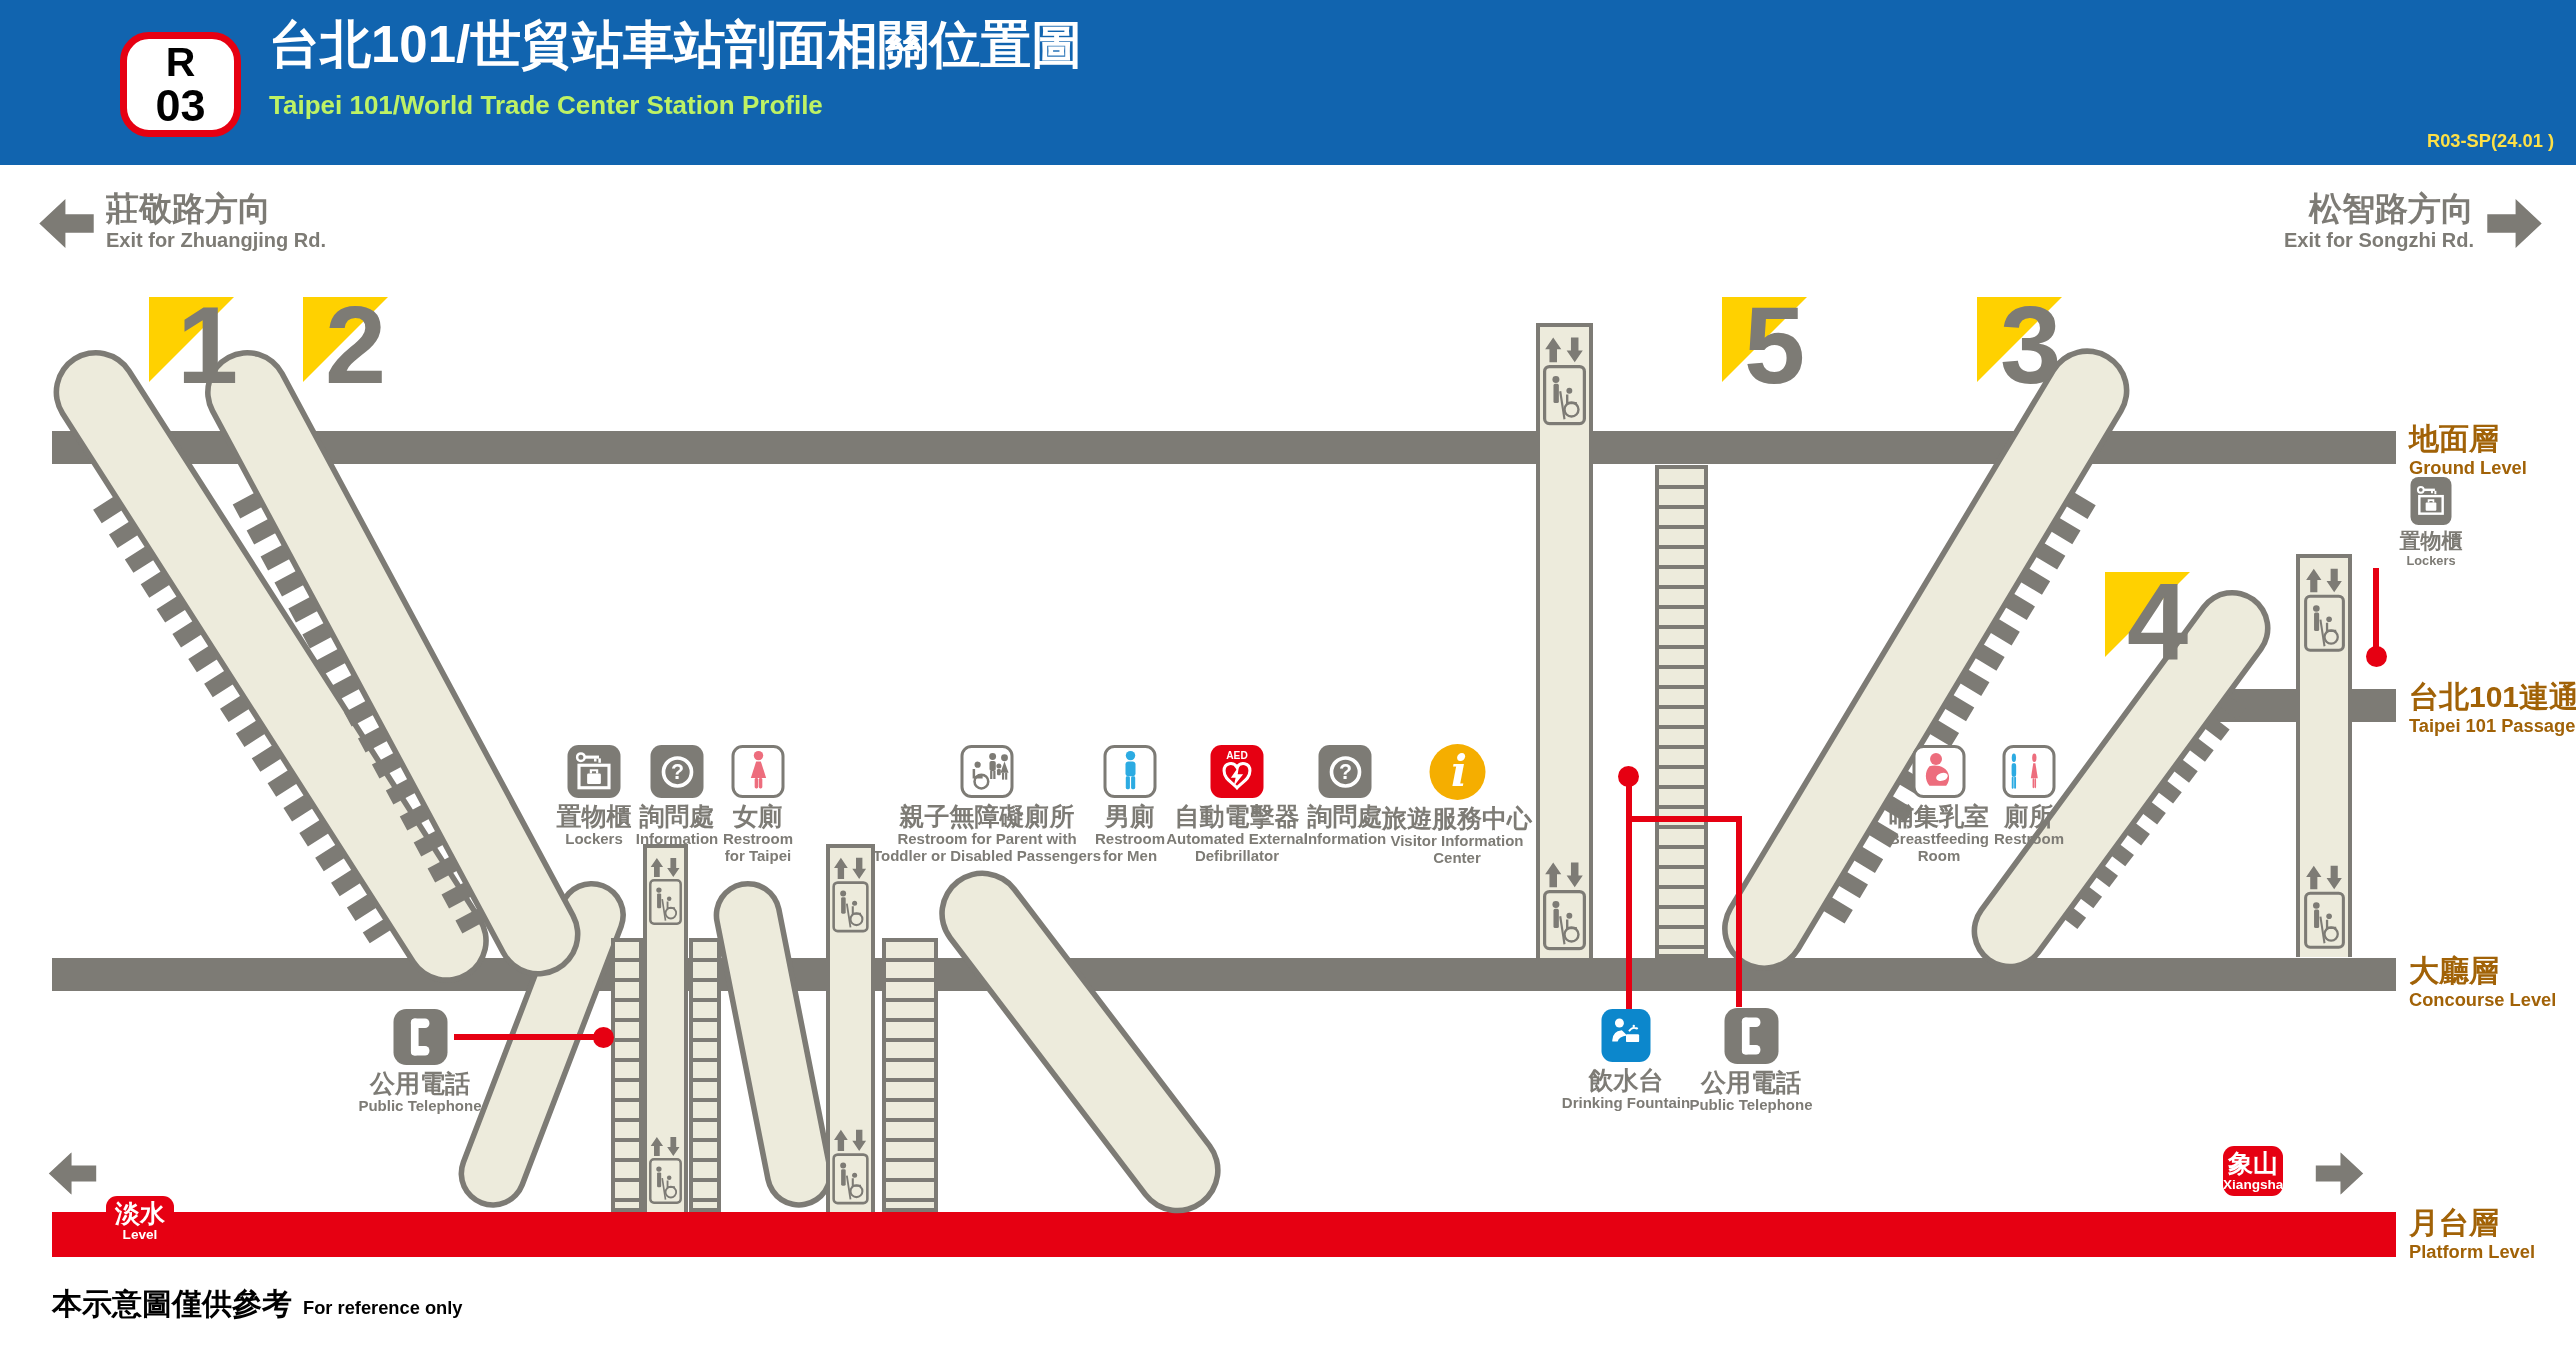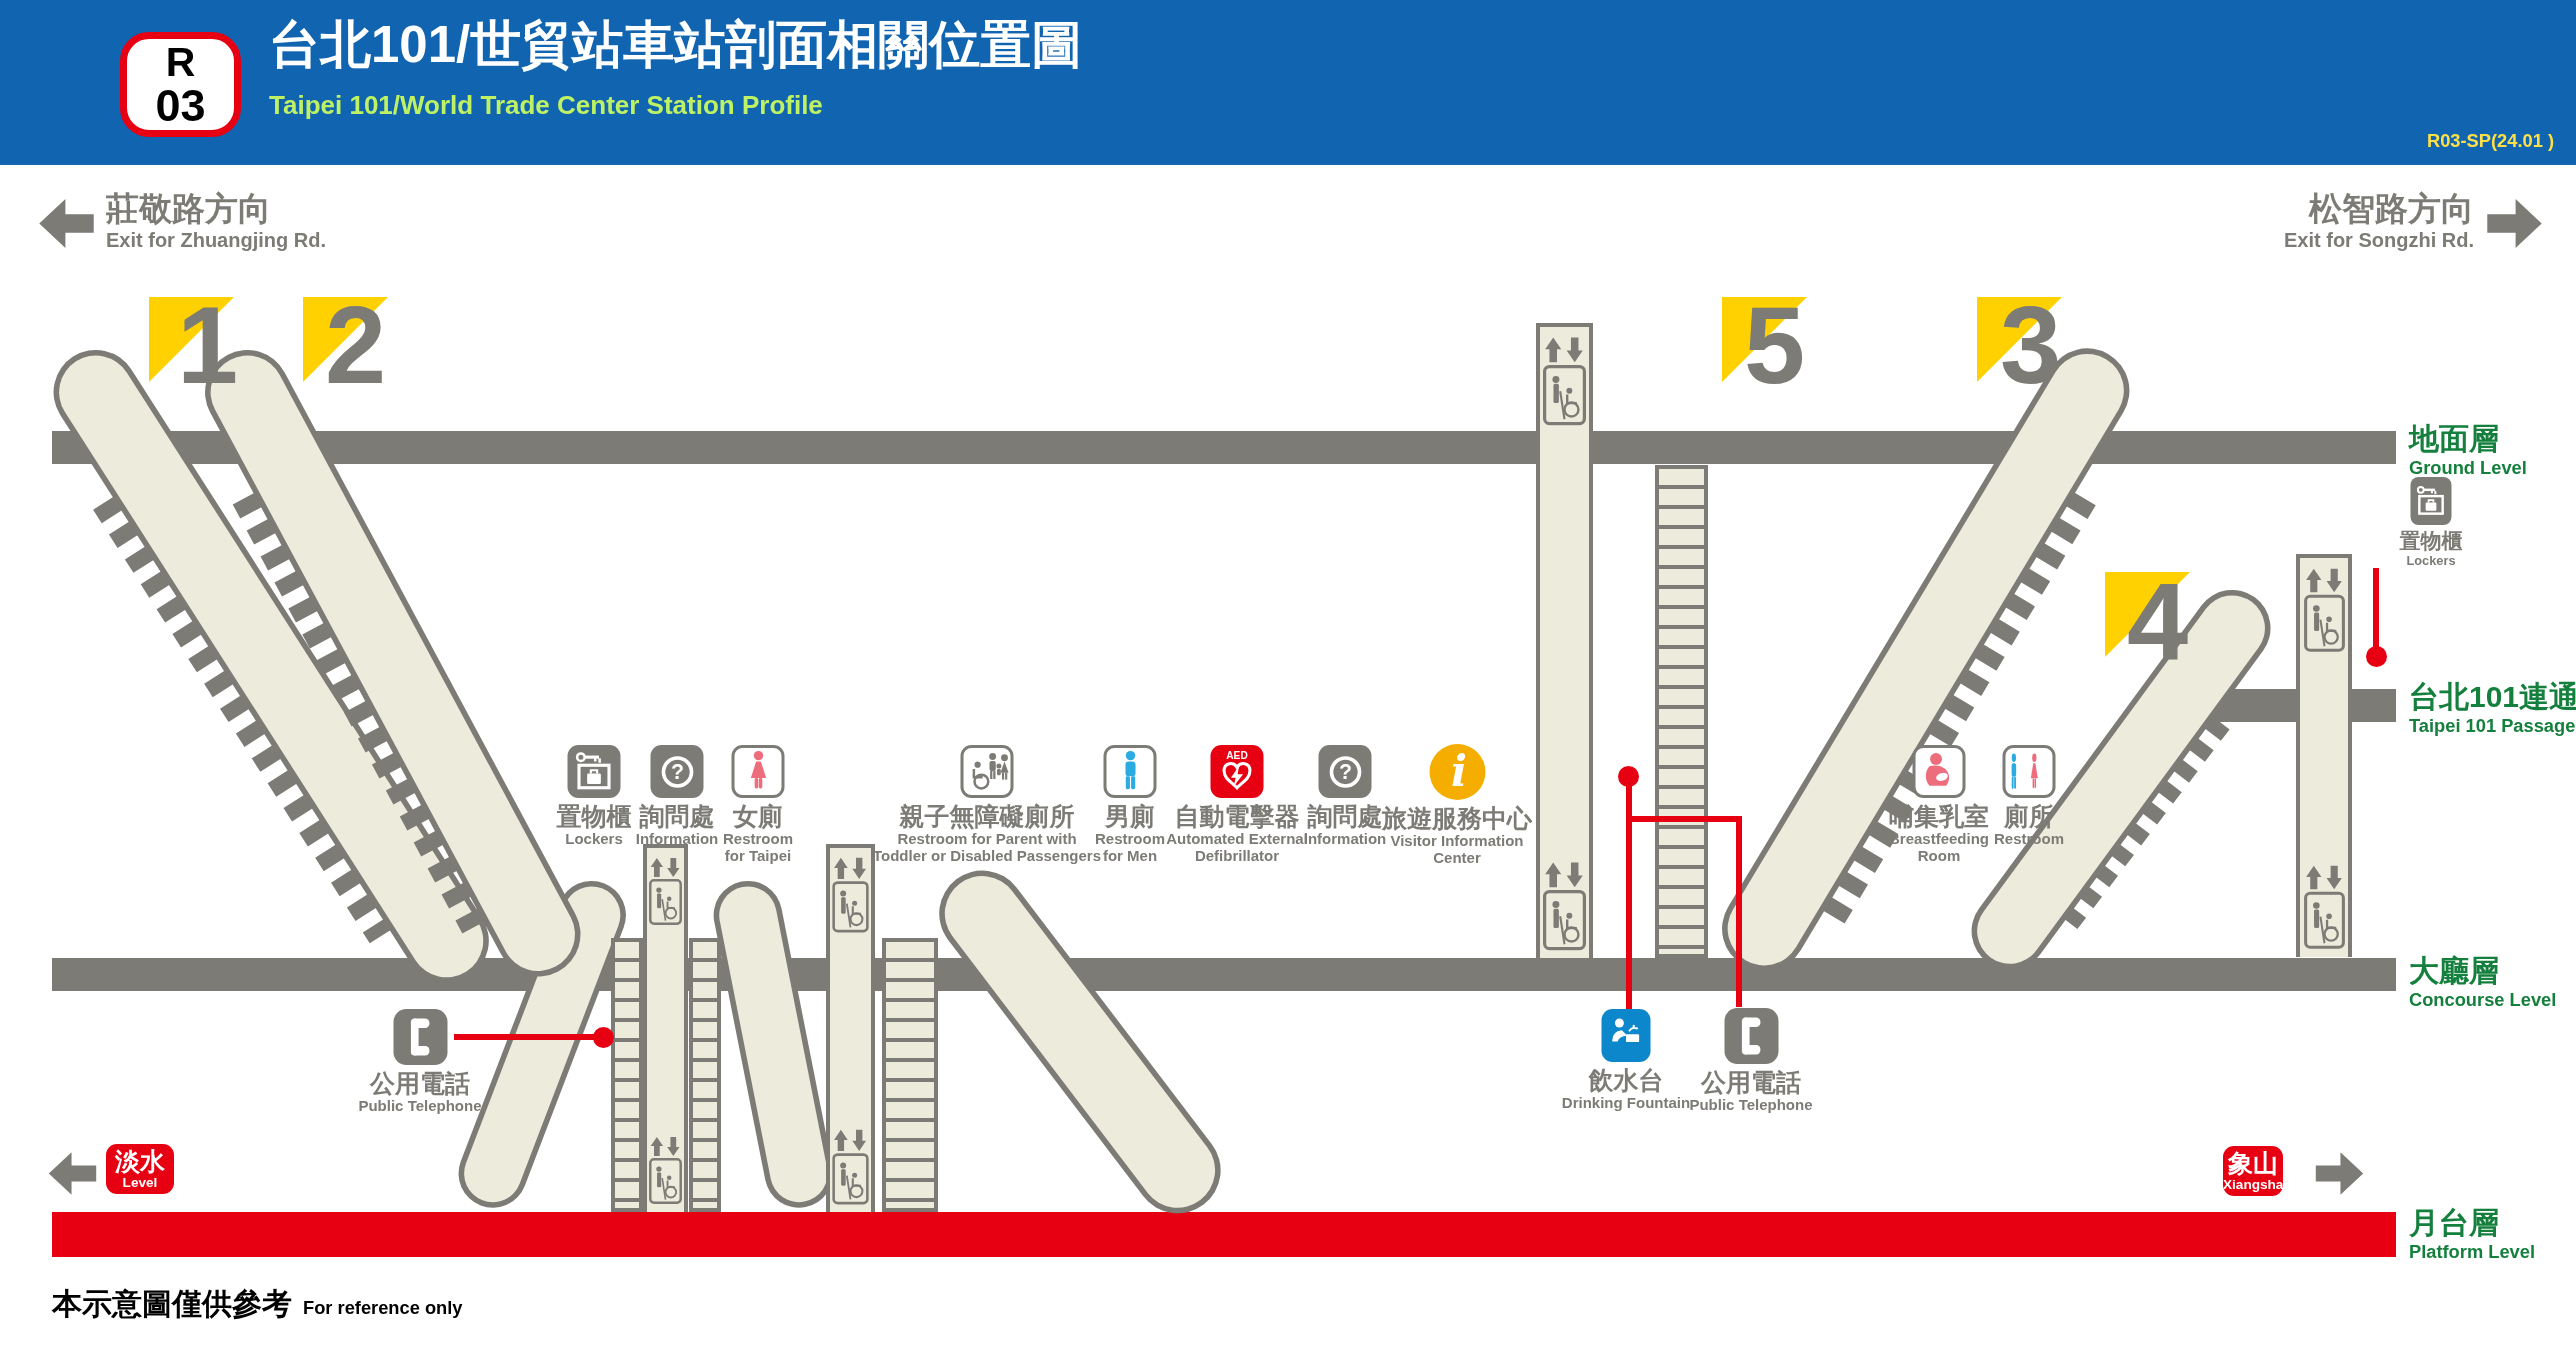--- a/index.html
+++ b/index.html
@@ -19,21 +19,21 @@
   
   .dir{position:absolute;color:#7d7b75;}
   .dir .zh{font:bold 33px/38px "Liberation Sans",sans-serif;}
   .dir .en{font:bold 20px/24px "Liberation Sans",sans-serif;}
   .dir.right{text-align:right;}
   .arrow{fill:#7d7b75;}
   
   .bar{position:absolute;height:33px;background:#7d7b75;}
   .bar.red{height:45px;background:#e60012;}
   
-  .lvl{position:absolute;left:2409px;color:#15803d;white-space:nowrap;}
+  .lvl{position:absolute;left:2409px;color:#a16207;white-space:nowrap;}
   .lvl .zh{font:bold 30px/37px "Liberation Sans",sans-serif;}
   .lvl .en{font:bold 18.3px/21px "Liberation Sans",sans-serif;}
   
   .stairs{position:absolute;box-sizing:border-box;border:4px solid #7d7b75;
           background:repeating-linear-gradient(to bottom,#edebdc 0 16px,#7d7b75 16px 20px);}
   .ev{position:absolute;box-sizing:border-box;background:#edebdc;border:4.8px solid #7d7b75;border-bottom:none;
       display:flex;flex-direction:column;justify-content:space-between;align-items:center;
       padding:7.2px 0;color:#7d7b75;}
   .ev svg{display:block;}
   
@@ -448,21 +448,21 @@
           <use href="#sym-phone"></use>
         </svg>
     </div>
     <div class="zh">公用電話</div>
     <div class="en"><span>Public Telephone</span></div>
   </div>
 
   <svg class="arrow abs" style="left:48px;top:1152px;width:49px;height:43px;" viewBox="0 0 62 54" width="49" height="43">
       <use href="#sym-arrow"></use>
     </svg>
-  <div class="term" style="left:106px;top:1144px;width:68px;">
+  <div class="term" style="left:106px;top:1196px;width:68px;">
     <div class="zh">淡水</div>
     <div class="en">Level</div>
   </div>
   <div class="term" style="left:2223px;top:1146px;width:60px;">
     <div class="zh">象山</div>
     <div class="en">Xiangshan</div>
   </div>
   <svg class="arrow abs" style="left:2315px;top:1152px;width:49px;height:43px;transform:scaleX(-1);" viewBox="0 0 62 54" width="49" height="43">
       <use href="#sym-arrow"></use>
     </svg>

